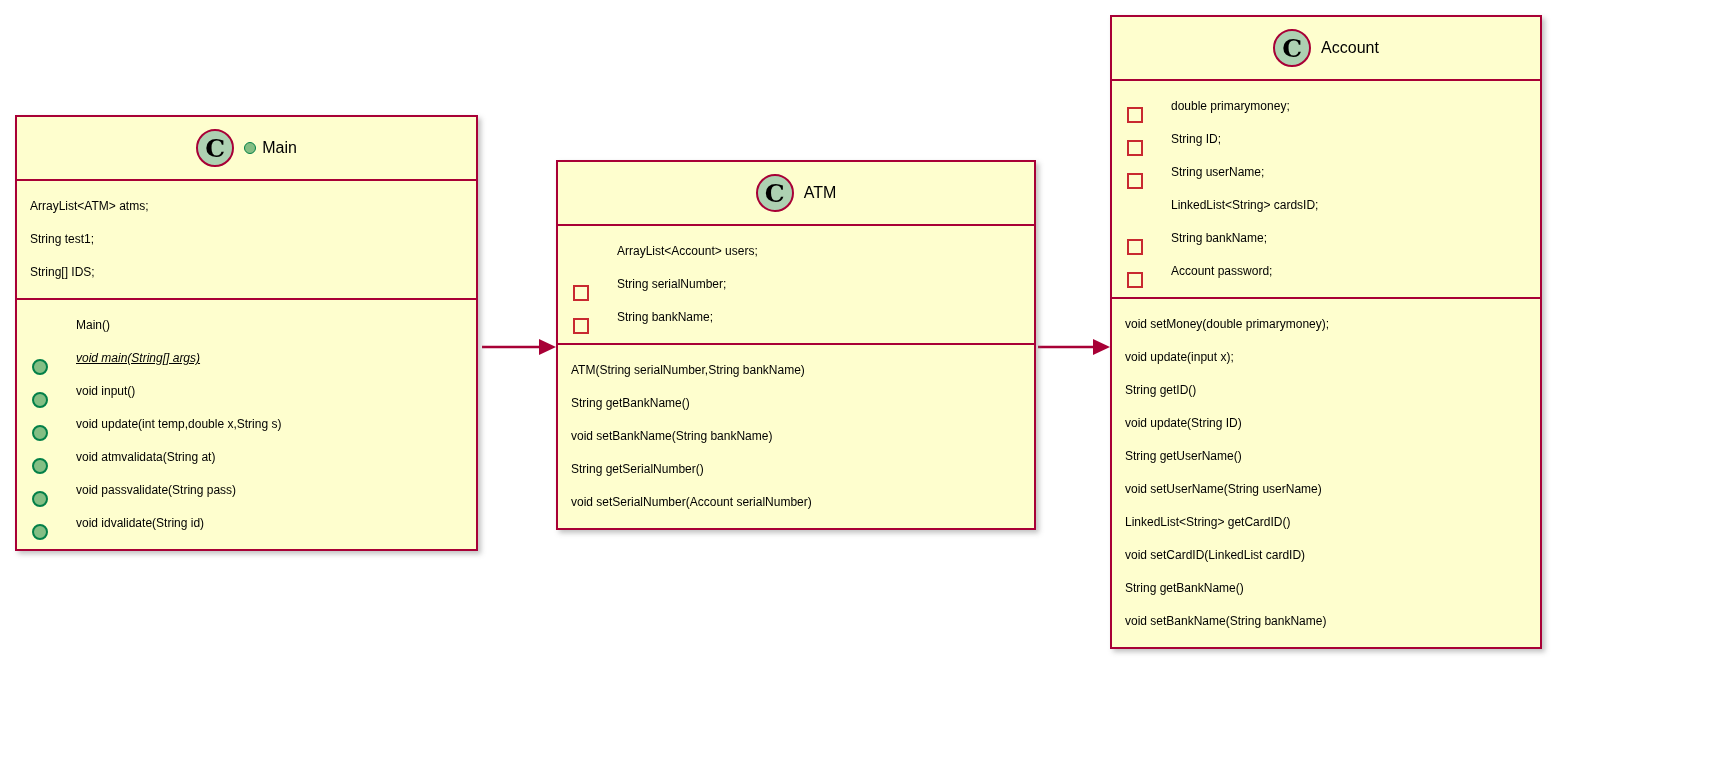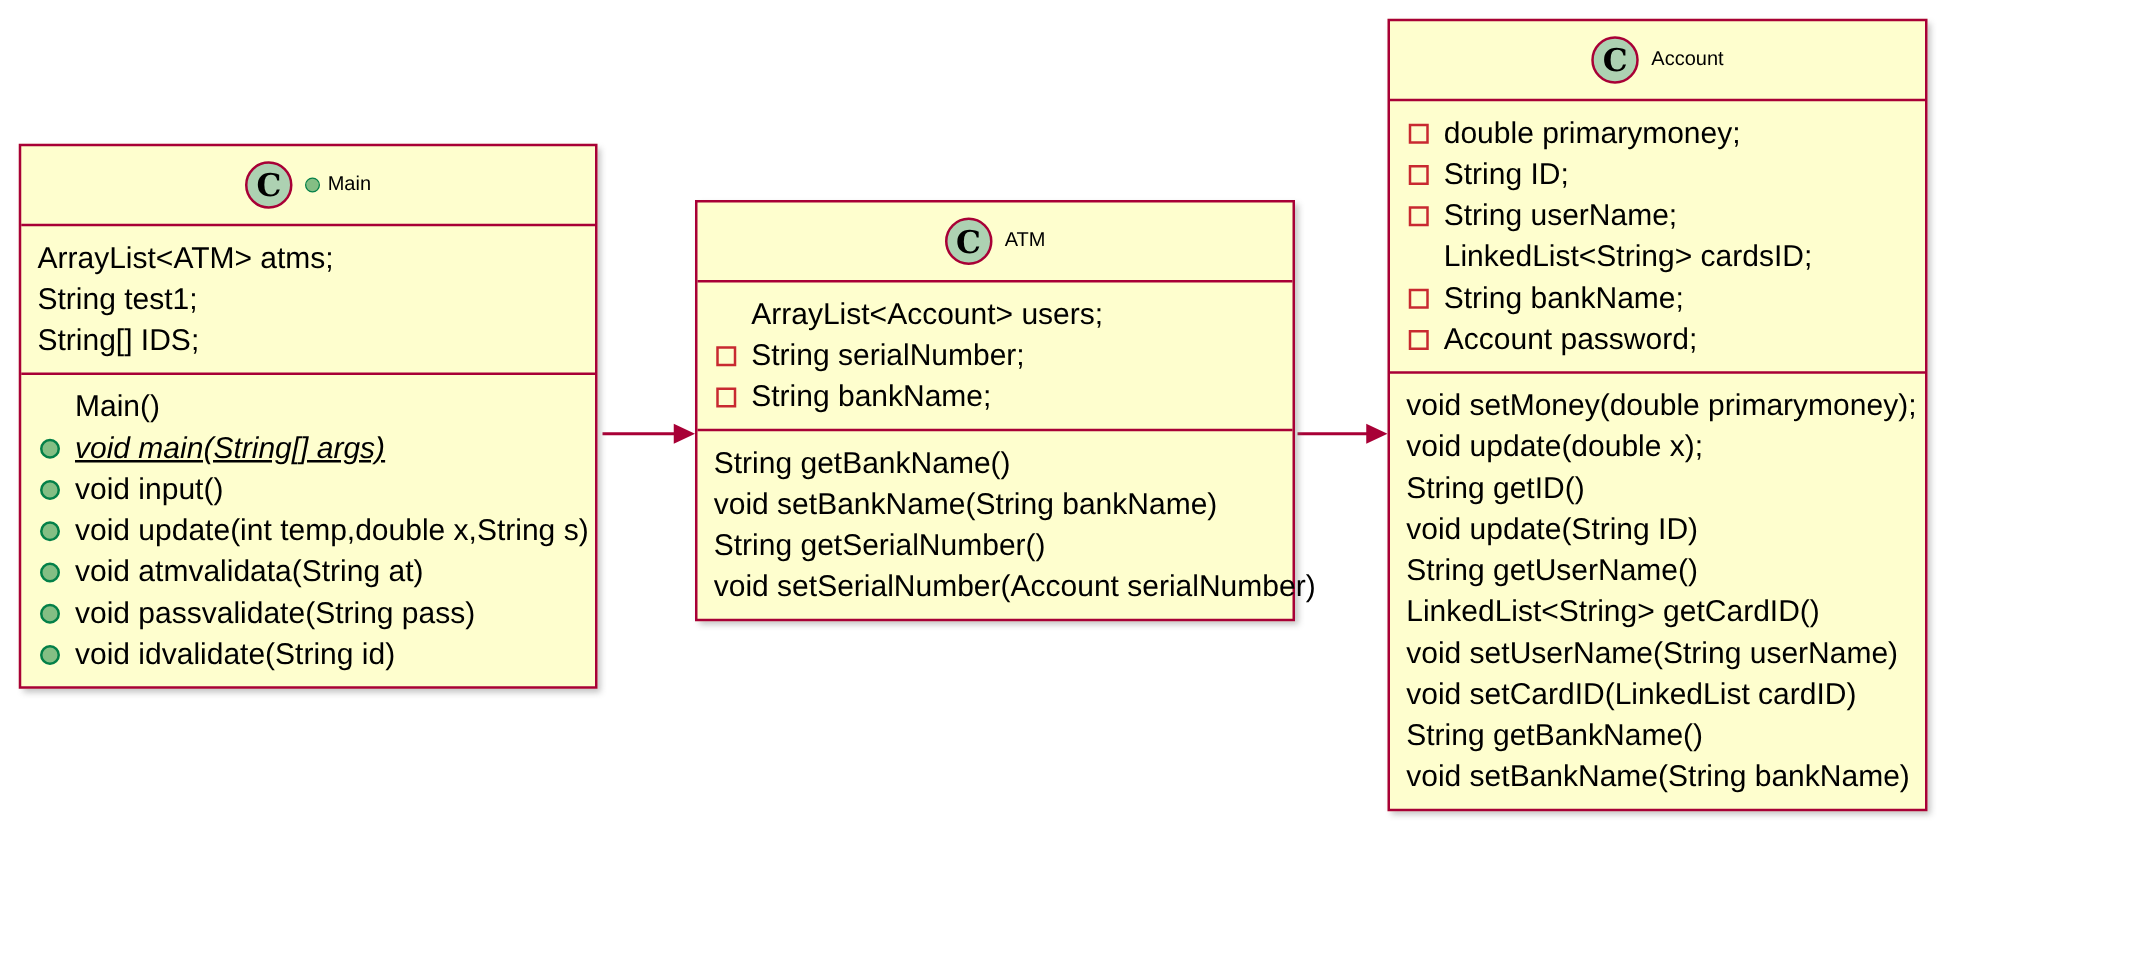--- a/index.html
+++ b/index.html
@@ -56,23 +56,23 @@
     margin-right: -4px;
     flex: 0 0 12px;
   }
   .class-name { font-size: 16px; }
 
   .uml-section { padding: 9px 13px; }
   .uml-section.methods { border-top: 2px solid var(--border, #A80036); }
 
   .member-row {
     display: flex;
-    align-items: center;
-    gap: 10px;
-    font-size: 24px;
+    align-items: flex-end;
+    gap: 26px;
+    font-size: 12px;
     line-height: 33px;
     white-space: nowrap;
   }
   .member-icon {
     width: 12px; height: 12px;
     flex: 0 0 12px;
     margin: 0 2px;
     box-sizing: content-box;
   }
   .member-icon.square {
@@ -166,20 +166,23 @@
           <span class="member-icon square"></span>
           <span class="member-text">String serialNumber;</span>
         </div>
         <div class="member-row">
           <span class="member-icon square"></span>
           <span class="member-text">String bankName;</span>
         </div>
       </div>
       <div class="uml-section methods">
         <div class="member-row no-icon">
+          <span class="member-text">ATM(String serialNumber,String bankName)</span>
+        </div>
+        <div class="member-row no-icon">
           <span class="member-text">String getBankName()</span>
         </div>
         <div class="member-row no-icon">
           <span class="member-text">void setBankName(String bankName)</span>
         </div>
         <div class="member-row no-icon">
           <span class="member-text">String getSerialNumber()</span>
         </div>
         <div class="member-row no-icon">
           <span class="member-text">void setSerialNumber(Account serialNumber)</span>
@@ -216,38 +219,38 @@
         <div class="member-row">
           <span class="member-icon square"></span>
           <span class="member-text">Account password;</span>
         </div>
       </div>
       <div class="uml-section methods">
         <div class="member-row no-icon">
           <span class="member-text">void setMoney(double primarymoney);</span>
         </div>
         <div class="member-row no-icon">
-          <span class="member-text">void update(double x);</span>
+          <span class="member-text">void update(input x);</span>
         </div>
         <div class="member-row no-icon">
           <span class="member-text">String getID()</span>
         </div>
         <div class="member-row no-icon">
           <span class="member-text">void update(String ID)</span>
         </div>
         <div class="member-row no-icon">
           <span class="member-text">String getUserName()</span>
         </div>
         <div class="member-row no-icon">
+          <span class="member-text">void setUserName(String userName)</span>
+        </div>
+        <div class="member-row no-icon">
           <span class="member-text">LinkedList&lt;String&gt; getCardID()</span>
         </div>
         <div class="member-row no-icon">
-          <span class="member-text">void setUserName(String userName)</span>
-        </div>
-        <div class="member-row no-icon">
           <span class="member-text">void setCardID(LinkedList cardID)</span>
         </div>
         <div class="member-row no-icon">
           <span class="member-text">String getBankName()</span>
         </div>
         <div class="member-row no-icon">
           <span class="member-text">void setBankName(String bankName)</span>
         </div>
       </div>
     </div>

